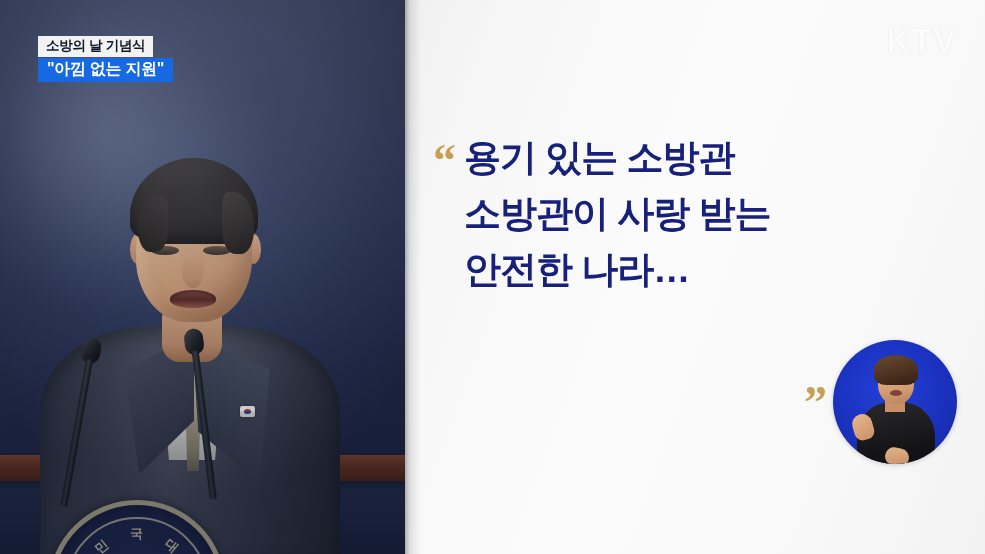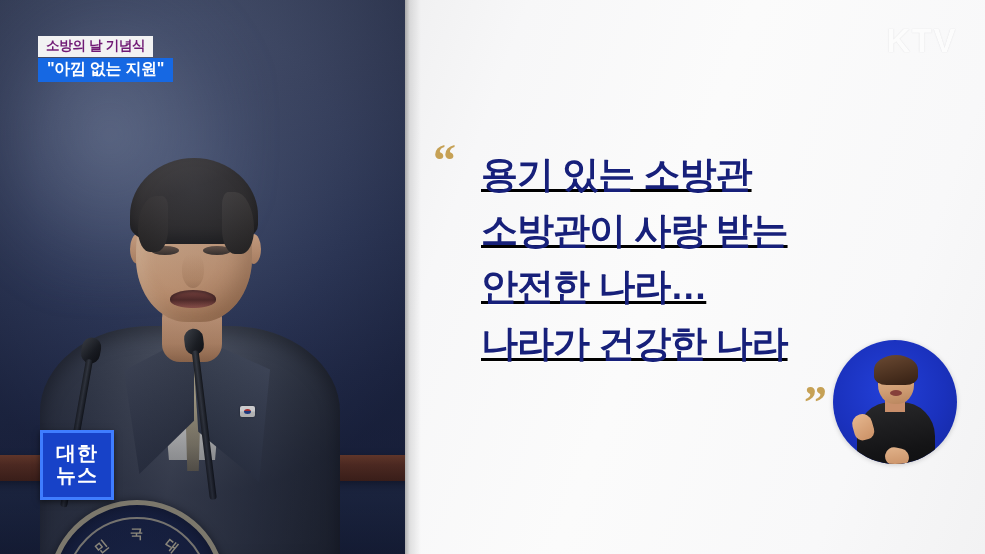--- a/index.html
+++ b/index.html
@@ -294,21 +294,21 @@
     position: absolute;
     left: 38px;
     top: 36px;
     z-index: 8;
     display: flex;
     flex-direction: column;
     align-items: flex-start;
   }
   .banner-line-1 {
     background: #f2f2f3;
-    color: #701a75;
+    color: #0f172a;
     font-size: 13.5px;
     font-weight: bold;
     padding: 2px 8px 3px 8px;
     letter-spacing: -0.3px;
     white-space: nowrap;
     line-height: 1.15;
   }
   .banner-line-2 {
     background: #1668e3;
     color: #ffffff;
@@ -381,23 +381,22 @@
 
   .quote-block {
     position: absolute;
     left: 28px;
     top: 130px;
     width: 440px;
     z-index: 3;
   }
   .quote-lines {
     list-style: none;
-    margin: 17px;
+    margin: 0;
     padding: 0;
-    text-decoration: underline;
   }
   .quote-lines li {
     position: relative;
     color: #17207a;
     font-size: 37px;
     font-weight: bold;
     letter-spacing: -1px;
     line-height: 1.52;
     white-space: nowrap;
     text-shadow: 0 1px 0 rgba(255,255,255,0.6);
@@ -560,40 +559,35 @@
           <span style="transform: rotate(39.3333deg) translate(-50%, -64px);">대</span>
         </div>
 
     </div>
 
     <div class="title-banner">
       <div class="banner-line-1">소방의 날 기념식</div>
       <div class="banner-line-2">"아낌 없는 지원"</div>
     </div>
 
-    <div class="channel-logo">
-      <span>대한</span>
-      <span>뉴스</span>
-    </div>
 
   </div>
 
   <div class="divider"></div>
 
   <div class="quote-panel">
 
     <div class="ktv-logo">KTV</div>
 
     <div class="quote-block">
       <span class="qmark qmark-open">“</span>
       <ul class="quote-lines" id="quote-lines">
           <li>용기 있는 소방관</li>
           <li>소방관이 사랑 받는</li>
           <li>안전한 나라…</li>
-          <li>나라가 건강한 나라</li>
         </ul>
       <span class="qmark qmark-close">”</span>
     </div>
 
     <div class="interpreter">
       <div class="ip-body"></div>
       <div class="ip-neck"></div>
       <div class="ip-head"></div>
       <div class="ip-eye-l"></div>
       <div class="ip-eye-r"></div>

